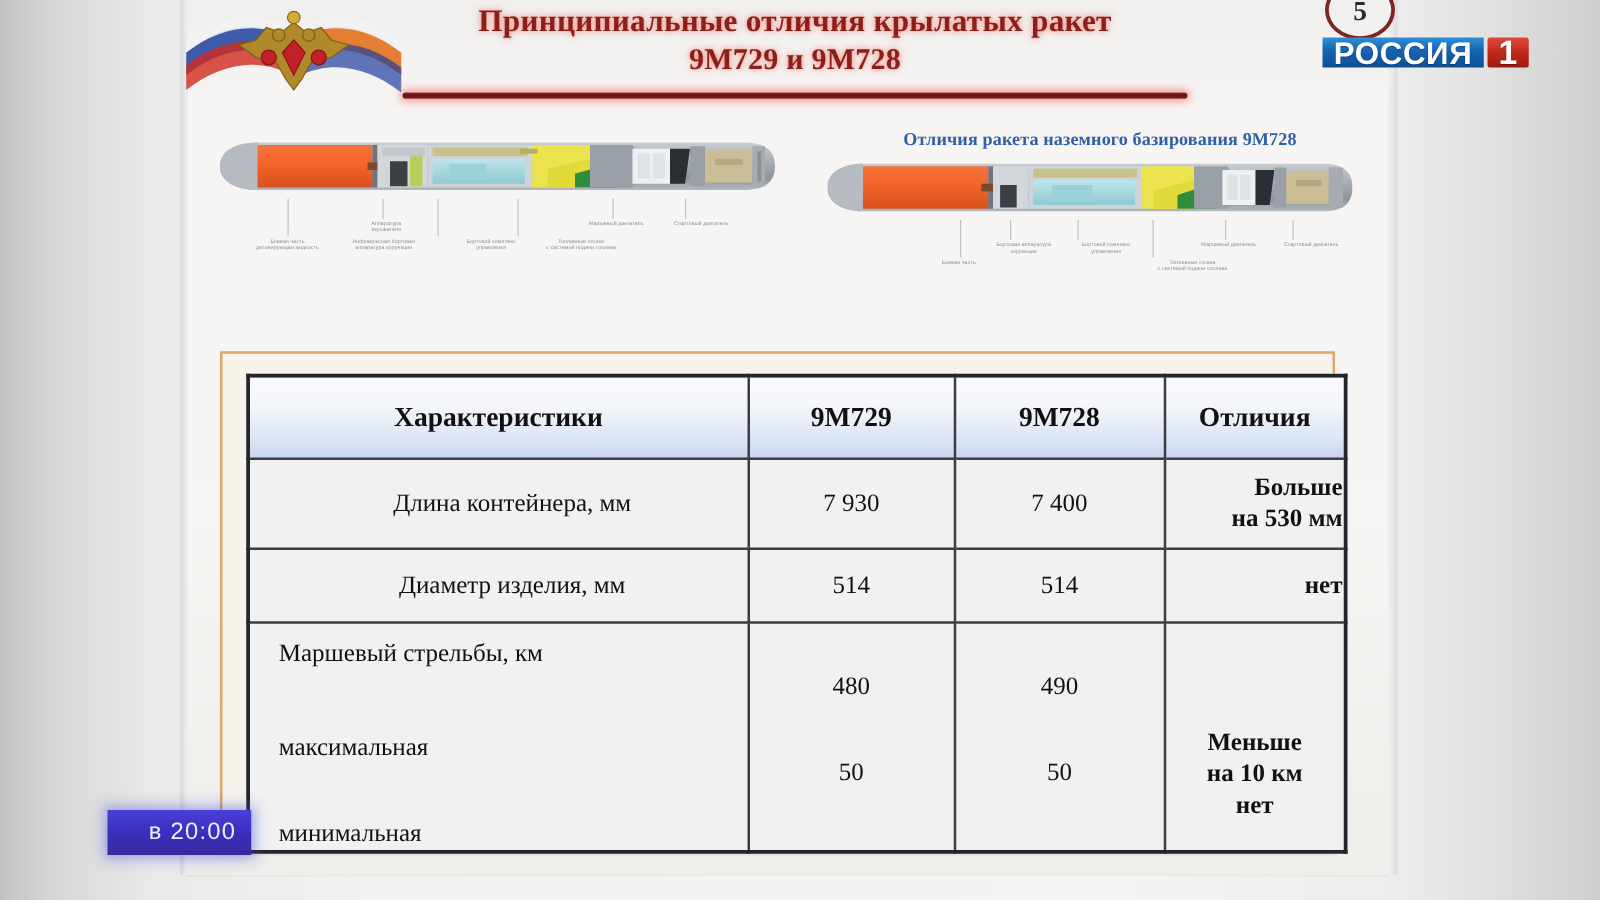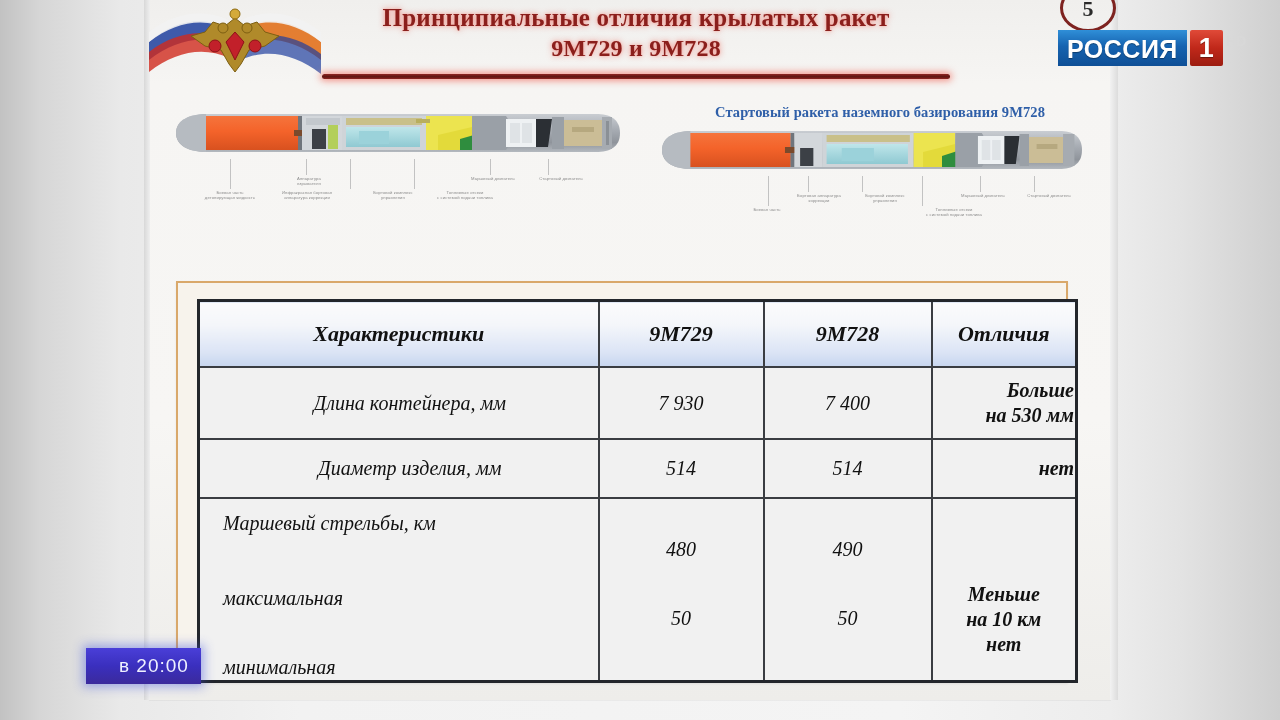--- a/index.html
+++ b/index.html
@@ -54,21 +54,21 @@
     box-sizing:border-box;
     background:transparent;
   }
   #slide-num .num{
     position:absolute;left:0;top:12px;width:56px;text-align:center;
     font-size:22px;font-weight:700;color:#2a2a2a;
     font-family:"Liberation Serif",serif;
   }
   
   #logo{
-    position:absolute;left:1058px;top:30px;height:36px;display:flex;align-items:stretch;
+    position:absolute;left:1058px;top:30px;height:24px;display:flex;align-items:stretch;
   }
   #logo .rossiya{
     background:linear-gradient(to bottom,#2f8fd8,#1663b0 45%,#0f4f96);
     color:#fff;font-family:"Liberation Sans",sans-serif;font-weight:700;
     font-size:25px;letter-spacing:.5px;padding:2px 9px 0 9px;display:flex;align-items:center;
     text-shadow:0 1px 1px rgba(0,0,0,.35);
   }
   #logo .one{
     background:linear-gradient(to bottom,#e04a38,#c0281a 50%,#9c1c10);
     color:#fff;font-family:"Liberation Sans",sans-serif;font-weight:700;font-size:27px;
@@ -96,21 +96,20 @@
     letter-spacing:.1px;
   }
   .lead{position:absolute;width:1px;background:#c2c2c2;}
   
   #table-frame{
     position:absolute;left:176px;top:281px;width:892px;height:402px;
     background:#f7f3ec;
     border:2px solid #d9a86a;
     box-shadow:0 1px 2px rgba(0,0,0,.07);
     box-sizing:border-box;
-    font-style:italic;
   }
   table.spec{
     position:absolute;left:19px;top:16px;width:878px;height:362px;
     border-collapse:collapse;table-layout:fixed;
     background:#f2f2f2;
     border:3px solid #23262b;
   }
   table.spec td,table.spec th{
     border:2px solid #3a3d42;
     font-family:"Liberation Serif",serif;
@@ -283,21 +282,21 @@
       <div class="callout" style="left:190px;top:31px;width:70px;">Бортовой комплекс
 управления</div>
       <div class="callout" style="left:250px;top:31px;width:94px;">Топливные отсеки
 с системой подачи топлива</div>
       <div class="callout" style="left:292px;top:17px;width:66px;">Маршевый двигатель</div>
       <div class="callout" style="left:360px;top:17px;width:66px;">Стартовый двигатель</div>
     </div>
   </div>
 
   <div class="diagram" id="diagram-right">
-    <div class="diagram-title">Стартовый ракета наземного базирования 9М728</div>
+    <div class="diagram-title">Отличия ракета наземного базирования 9М728</div>
     <div class="missile-wrap">
       <svg class="missile" viewBox="0 0 444 40" preserveAspectRatio="none" style="left:12px;width:420px;">
         <path d="M0 20 C0 7 14 1 30 1 L420 1 C434 1 444 6 444 20 C444 34 434 39 420 39 L30 39 C14 39 0 33 0 20 Z" fill="url(#gmet)"></path>
         <rect x="26" y="3" width="110" height="34" fill="url(#gorg)"></rect>
         <rect x="136" y="3" width="4" height="34" fill="#6f757c"></rect>
         <rect x="130" y="17" width="16" height="6" fill="#7a4a2c"></rect>
         <rect x="140" y="3" width="30" height="34" fill="#d3d7db"></rect>
         <rect x="146" y="18" width="14" height="18" fill="#3c4046"></rect>
         <rect x="170" y="3" width="96" height="34" fill="#cfd4d8"></rect>
         <rect x="174" y="5" width="88" height="7" fill="#c9c08a"></rect>

